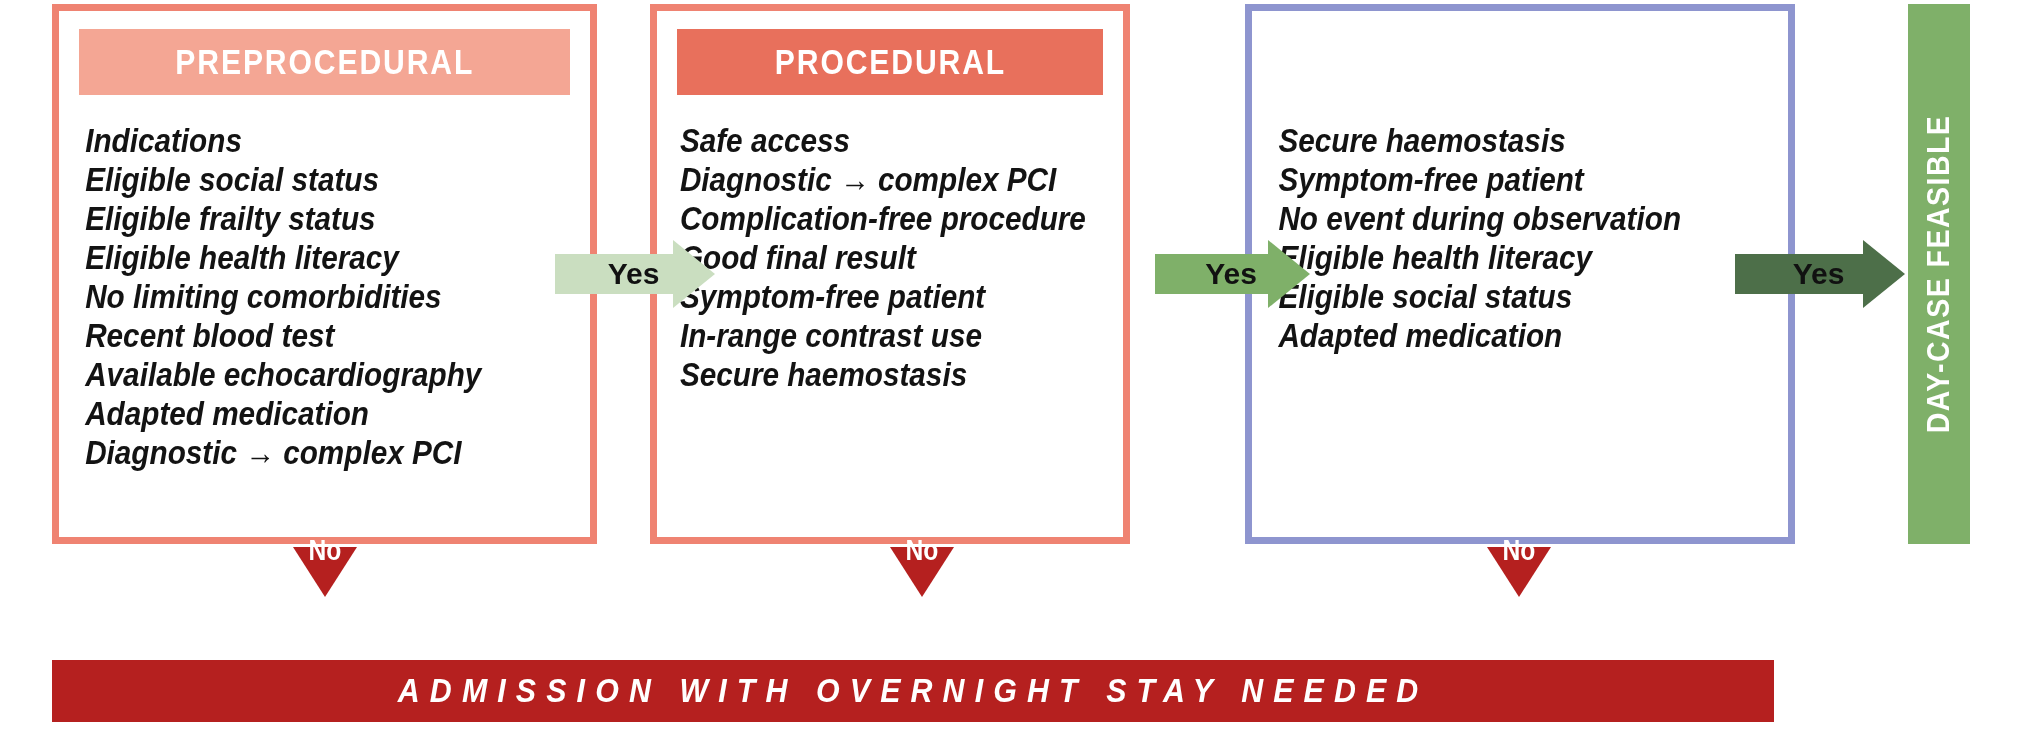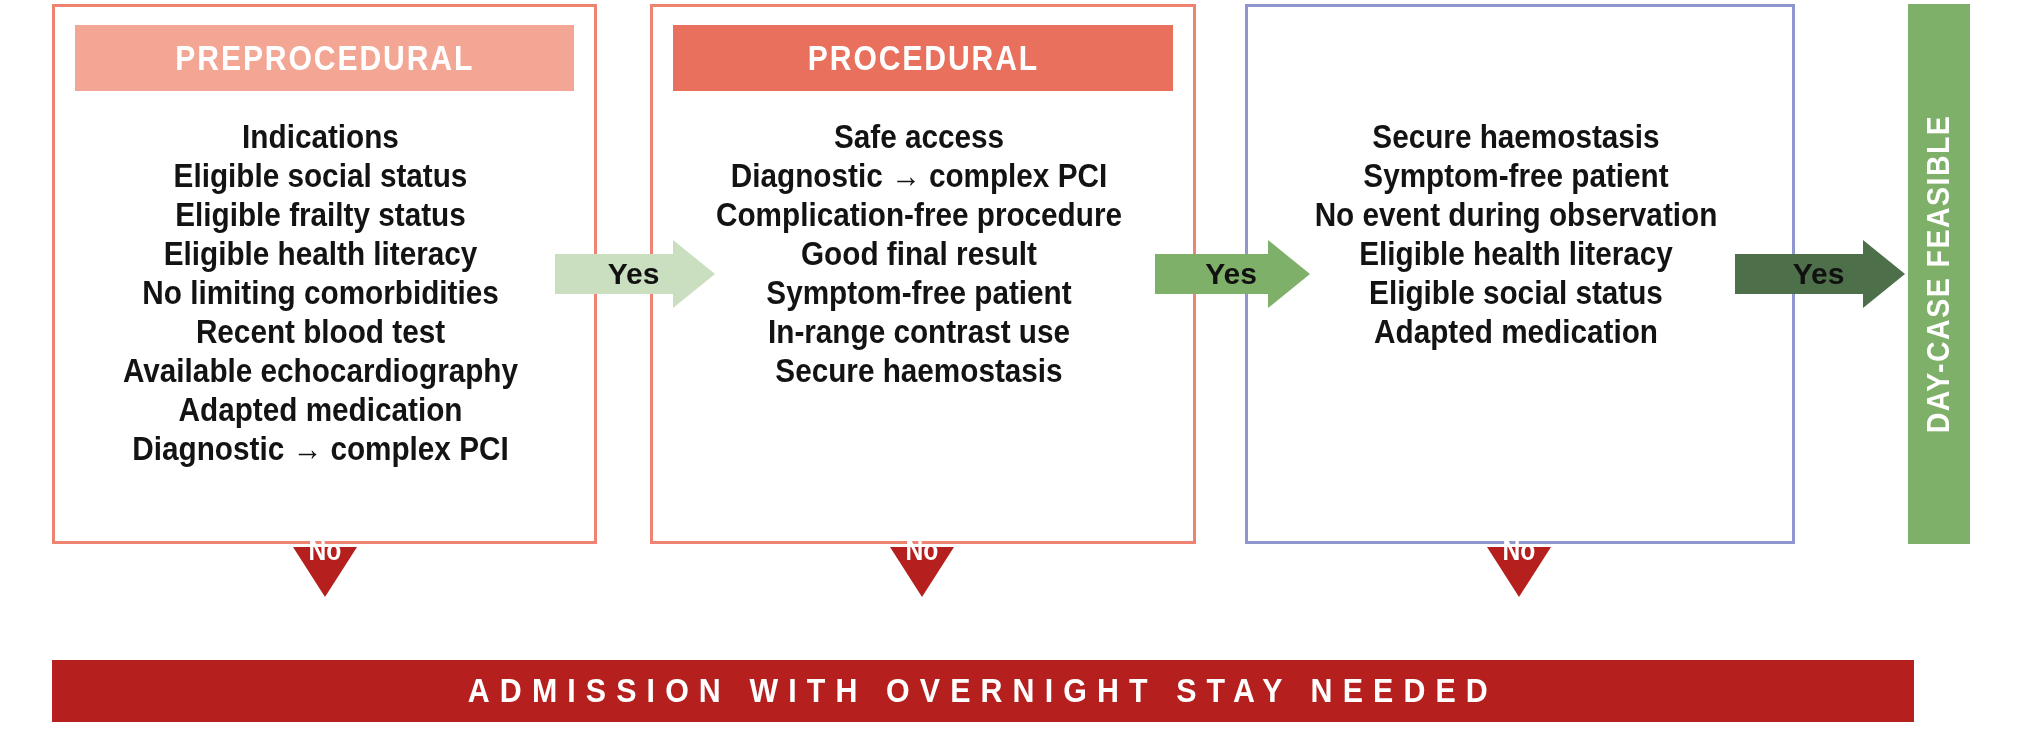--- a/index.html
+++ b/index.html
@@ -18,21 +18,21 @@
     overflow: hidden;
   }
 
   
   .panel {
     position: absolute;
     top: 4px;
     height: 540px;
     background: #ffffff;
     box-sizing: border-box;
-    border: 3px solid #f9a8d4;
+    border: 7px solid #f9a8d4;
   }
   .panel.blue { border-color: #8e95cf; }
 
   .panel-header {
     position: absolute;
     left: 20px;
     right: 20px;
     top: 18px;
     height: 66px;
     display: flex;
@@ -47,22 +47,23 @@
     font-family: "Liberation Sans Narrow", "Liberation Sans", sans-serif;
     transform: scaleX(0.86);
     white-space: nowrap;
   }
 
   .panel-list {
     position: absolute;
     left: 0;
     right: 8px;
     top: 110px;
-    text-align: center;
+    text-align: left;
     color: #111111;
+    font-style: italic;
   }
   .panel-list .row {
     font-size: 33px;
     font-weight: bold;
     line-height: 39px;
     color: #131313;
     white-space: nowrap;
     transform: scaleX(0.90);
     font-family: "Liberation Sans Narrow", "Liberation Sans", sans-serif;
   }
@@ -153,26 +154,27 @@
     white-space: nowrap;
     transform: rotate(-90deg) scaleX(0.92);
     font-family: "Liberation Sans Narrow", "Liberation Sans", sans-serif;
   }
 
   
   #admissionBar {
     position: absolute;
     left: 52px;
     top: 660px;
-    width: 1862px;
+    width: 1722px;
     height: 62px;
     background: #b5201f;
     display: flex;
     align-items: center;
     justify-content: center;
+    font-style: italic;
   }
   #admissionBar .bar-label {
     color: #ffffff;
     font-size: 33px;
     font-weight: bold;
     letter-spacing: 11px;
     font-family: "Liberation Sans Narrow", "Liberation Sans", sans-serif;
     transform: scaleX(0.92);
     white-space: nowrap;
   }
@@ -192,21 +194,21 @@
         <div class="row">Eligible frailty status</div>
         <div class="row">Eligible health literacy</div>
         <div class="row">No limiting comorbidities</div>
         <div class="row">Recent blood test</div>
         <div class="row">Available echocardiography</div>
         <div class="row">Adapted medication</div>
         <div class="row">Diagnostic → complex PCI</div>
       </div>
   </div>
 
-  <div class="panel" id="panel-proc" style="left: 650px; width: 546px; border-color: rgb(239, 131, 114);">
+  <div class="panel" id="panel-proc" style="left: 650px; width: 480px; border-color: rgb(239, 131, 114);">
     <div class="panel-header" id="hdr-proc" style="background: rgb(232, 112, 92);">
       <span class="panel-header-title">PROCEDURAL</span>
     </div>
     <div class="panel-list" id="list-proc">
         <div class="row">Safe access</div>
         <div class="row">Diagnostic → complex PCI</div>
         <div class="row">Complication-free procedure</div>
         <div class="row">Good final result</div>
         <div class="row">Symptom-free patient</div>
         <div class="row">In-range contrast use</div>

